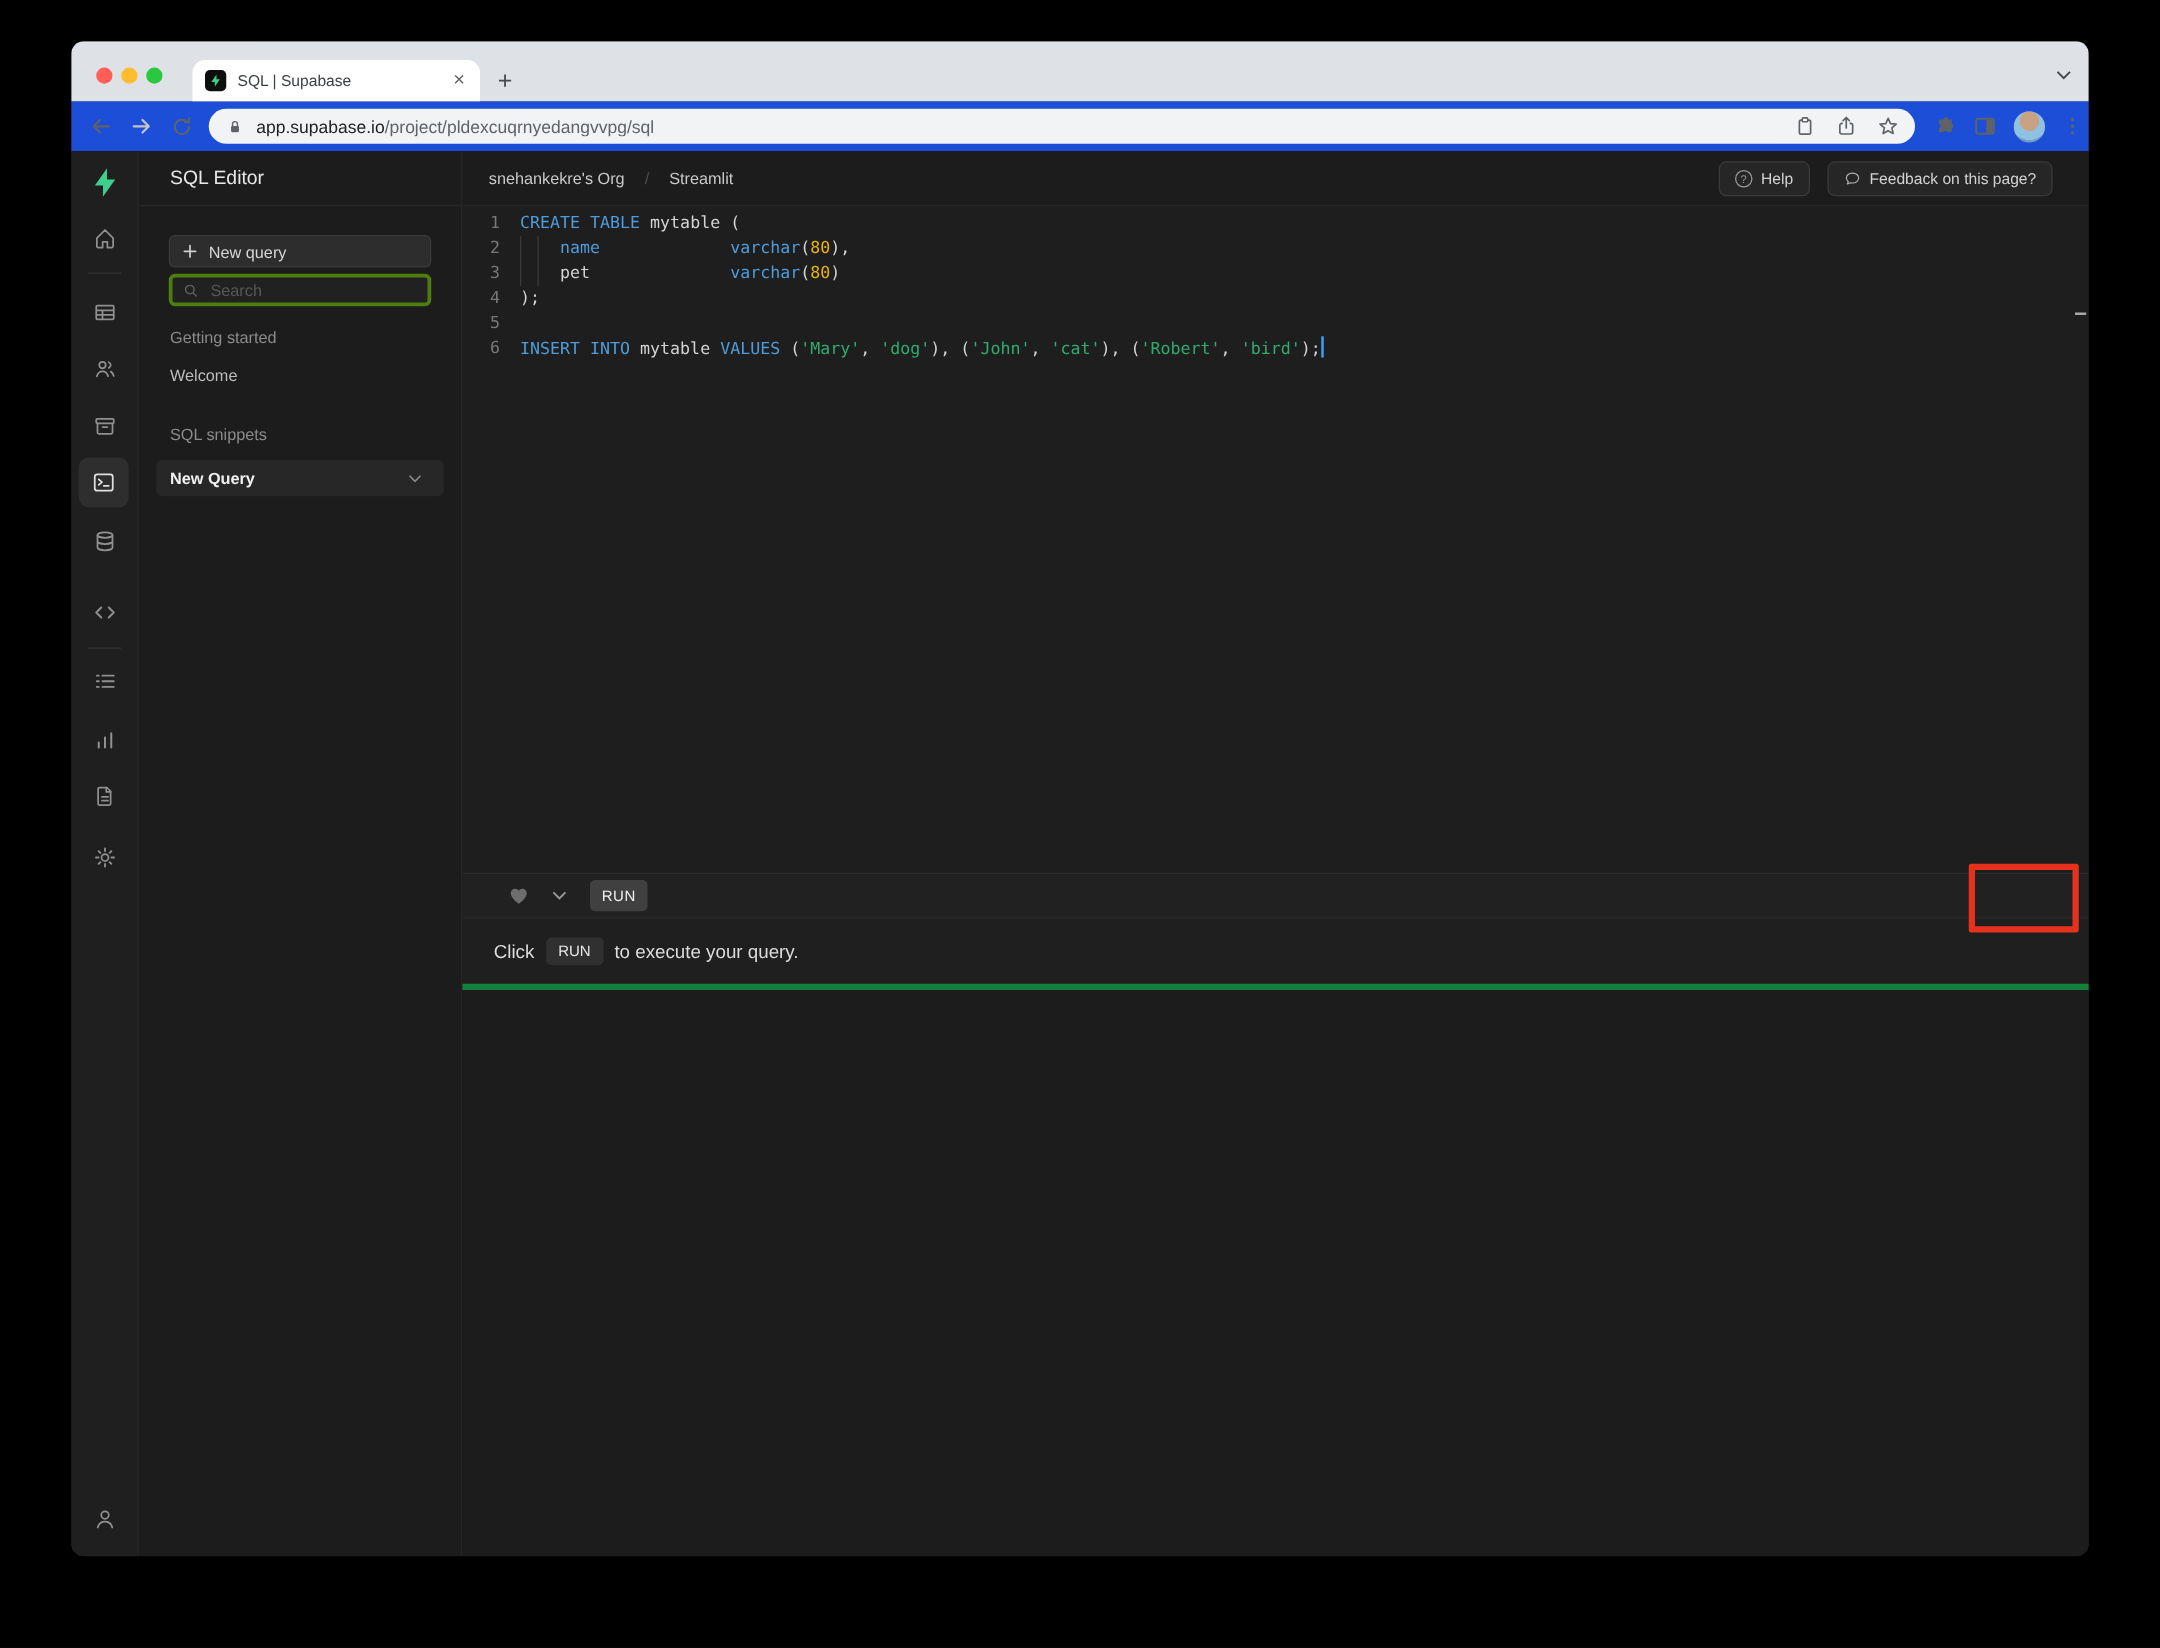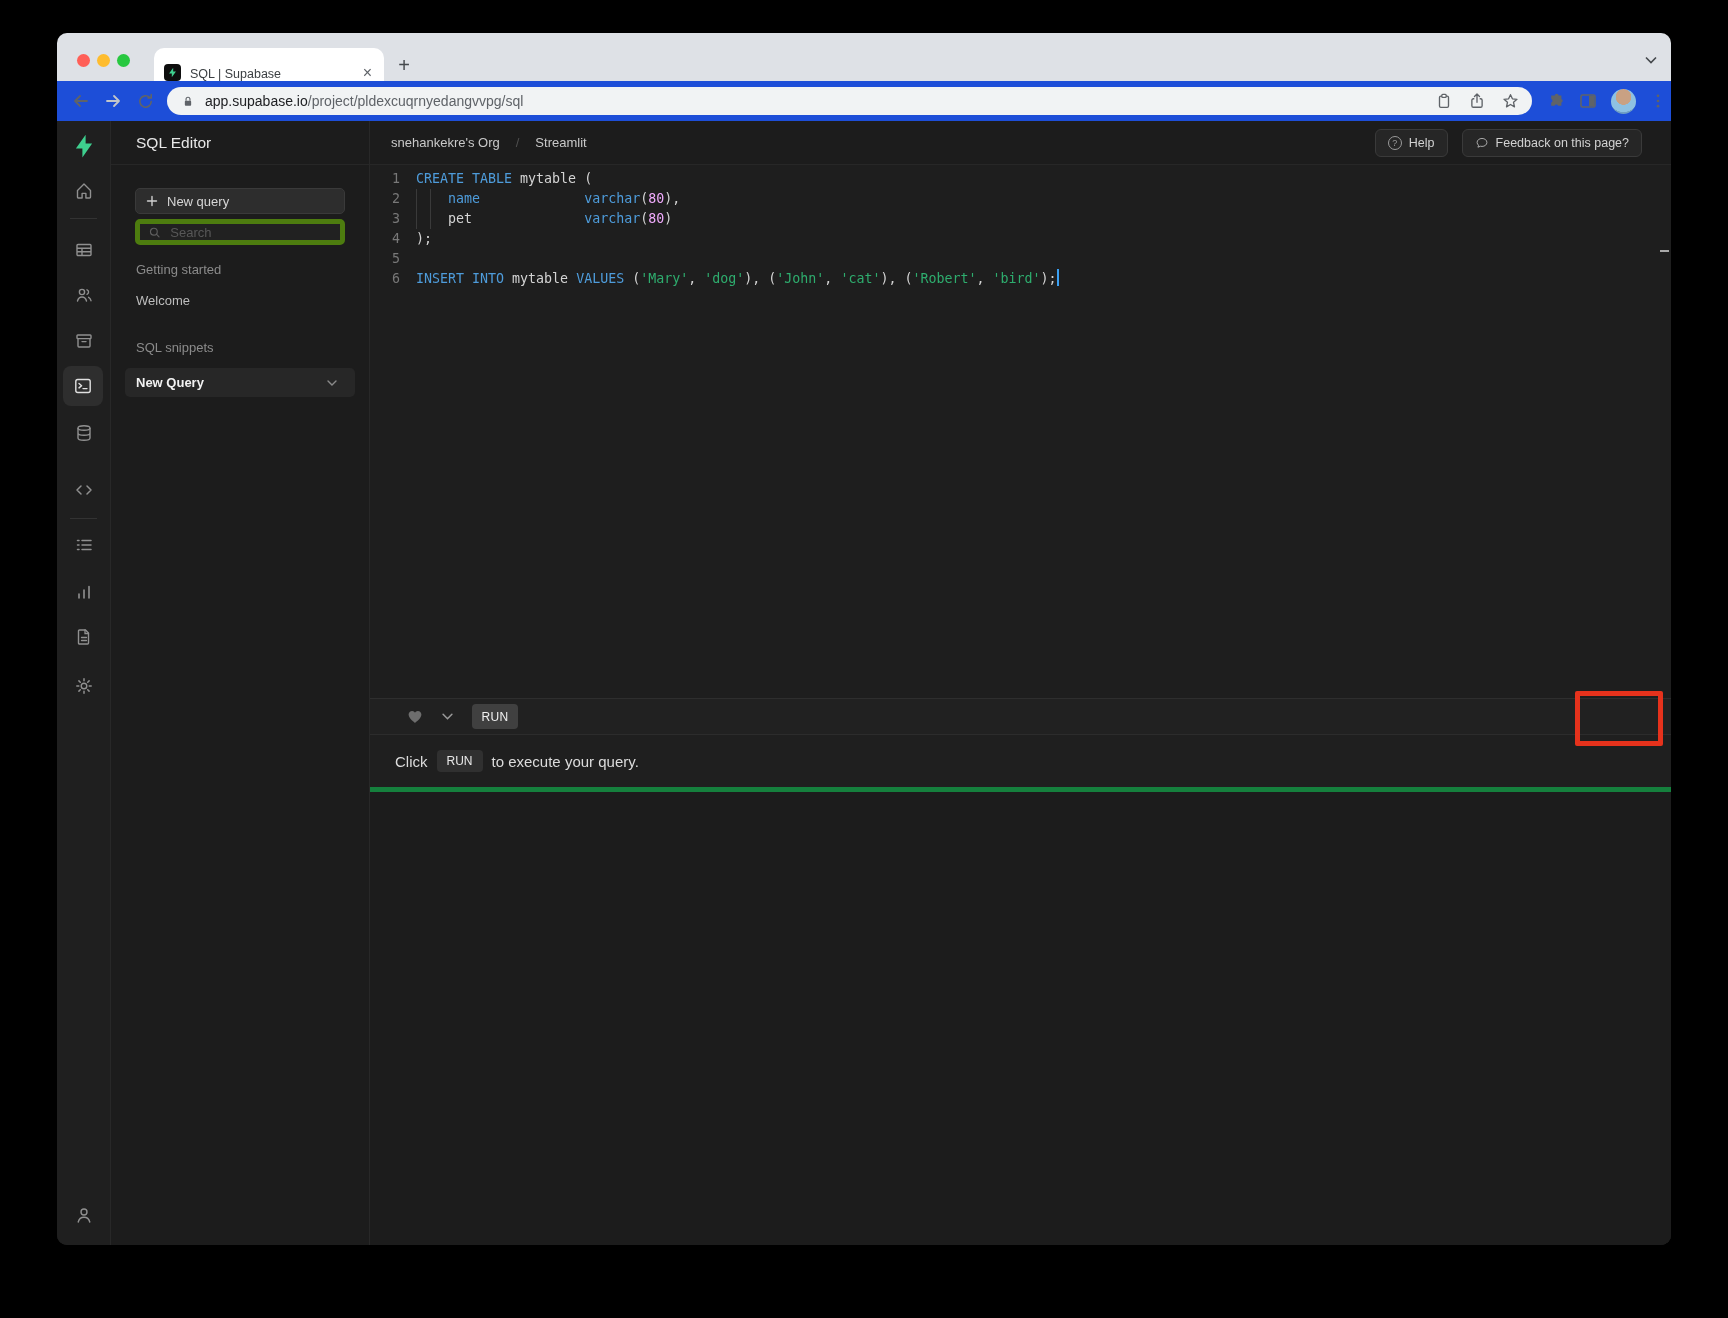--- a/index.html
+++ b/index.html
@@ -7,21 +7,21 @@
          font-family:"Liberation Sans",sans-serif;-webkit-font-smoothing:antialiased;}
   .window{position:absolute;left:57px;top:33px;width:1614px;height:1212px;border-radius:10px;
           overflow:hidden;display:flex;flex-direction:column;background:#1c1c1c;}
 
   
   .tabstrip{height:48px;background:#dee1e6;position:relative;flex:none;}
   .traffic{position:absolute;left:20px;top:21px;display:flex;gap:7px;}
   .tl{width:13px;height:13px;border-radius:50%;}
   .tl.red{background:#ff5f57}.tl.yellow{background:#febc2e}.tl.green{background:#28c840}
   .tab{position:absolute;left:97px;top:15px;width:230px;height:33px;background:#fff;
-       border-radius:10px 10px 0 0;display:flex;align-items:flex-end;padding:0 10px;box-sizing:border-box;}
+       border-radius:10px 10px 0 0;display:flex;align-items:center;padding:0 10px;box-sizing:border-box;}
   .favicon{width:17px;height:17px;border-radius:4px;background:#0e0e0e;display:flex;
            align-items:center;justify-content:center;margin-right:9px;flex:none;}
   .tab-title{font-size:12.5px;color:#3c4043;flex:1;white-space:nowrap;overflow:hidden;}
   .tab-close{color:#5f6368;font-size:16px;line-height:1;padding:0 2px;}
   .newtab{position:absolute;left:334px;top:19px;width:26px;height:26px;color:#45494d;font-size:20px;
           display:flex;align-items:center;justify-content:center;}
   .tabsearch{position:absolute;right:14px;top:23px;color:#45494d;}
 
   .toolbar{height:40px;background:#1d4ed8;display:flex;align-items:center;flex:none;padding-left:8px;}
   .nav-ic{width:26px;height:26px;display:flex;align-items:center;justify-content:center;margin:0 3px;flex:none;}
@@ -43,21 +43,21 @@
   .rail-active{position:absolute;left:6px;width:40px;height:40px;border-radius:8px;background:#2e2e2e;
                display:flex;align-items:center;justify-content:center;color:#e6e6e6;}
 
   .sidebar{width:258px;flex:none;background:#1c1c1c;border-right:1px solid #282828;position:relative;}
   .side-head{height:44px;border-bottom:1px solid #272727;display:flex;align-items:center;
              padding-left:25px;font-size:15.5px;color:#e8e8e8;box-sizing:border-box;}
   .btn-newq{position:absolute;left:24px;top:67px;width:210px;height:26px;background:#2d2d2d;
             border:1px solid #3a3a3a;border-radius:5px;display:flex;align-items:center;
             padding:0 10px;gap:9px;font-size:13px;color:#d6d6d6;box-sizing:border-box;}
   .search{position:absolute;left:24px;top:98px;width:210px;height:26px;background:#212121;
-          border:5px solid #4d7c0f;border-radius:5px;display:flex;align-items:center;
+          border:3px solid #4d7c0f;border-radius:5px;display:flex;align-items:center;
           padding:0 9px;gap:8px;box-sizing:border-box;}
   .search input{background:none;border:none;outline:none;color:#aaa;font-size:13px;width:100%;
                 font-family:"Liberation Sans",sans-serif;}
   .search input::placeholder{color:#575757;}
   .side-label{position:absolute;left:25px;font-size:13px;color:#8b8b8b;}
   .side-item{position:absolute;left:25px;font-size:13px;color:#bdbdbd;text-align:right;}
   .side-selected{position:absolute;left:14px;top:247px;width:230px;height:29px;background:#272727;
                  border-radius:5px;display:flex;align-items:center;justify-content:space-between;
                  padding:0 18px 0 11px;box-sizing:border-box;font-size:13px;font-weight:700;color:#f2f2f2;}
 
@@ -71,21 +71,21 @@
   .pill-btn + .pill-btn{margin-left:14px;}
   .q-circle{width:14px;height:14px;border:1.2px solid #9a9a9a;border-radius:50%;display:flex;
             align-items:center;justify-content:center;font-size:9px;color:#9a9a9a;box-sizing:border-box;}
 
   
   .editor{height:533px;flex:none;background:#1e1e1e;position:relative;padding-top:4px;
           font-family:"DejaVu Sans Mono",monospace;font-size:13.3px;line-height:20px;overflow:hidden;box-sizing:border-box;}
   .code-line{display:flex;white-space:pre;height:20px;}
   .gutter-num{width:30px;text-align:right;color:#787878;flex:none;}
   .code-text{margin-left:16px;}
-  .tk-kw{color:#4e9cdb}.tk-st{color:#2ead6e}.tk-nu{color:#f0abfc}.tk-df{color:#d4d4d4}
+  .tk-kw{color:#4e9cdb}.tk-st{color:#2ead6e}.tk-nu{color:#eab308}.tk-df{color:#d4d4d4}
   .caret{display:inline-block;width:2px;height:17px;background:#3aa0f3;vertical-align:-3px;}
   .iguide{position:absolute;width:1px;background:#3a3a3a;top:24px;height:40px;}
   .ruler-cursor{position:absolute;right:2px;width:9px;height:2px;background:#a8a8a8;top:85px;}
 
   
   .results-bar{height:37px;flex:none;background:#212121;border-top:1px solid #2e2e2e;
                border-bottom:1px solid #2c2c2c;display:flex;align-items:center;
                padding:0 31px 0 37px;box-sizing:border-box;}
   .results-left{display:flex;align-items:center;gap:9px;font-size:13px;color:#d0d0d0;flex:1;}
   .bar-right{display:flex;align-items:center;gap:19px;}

